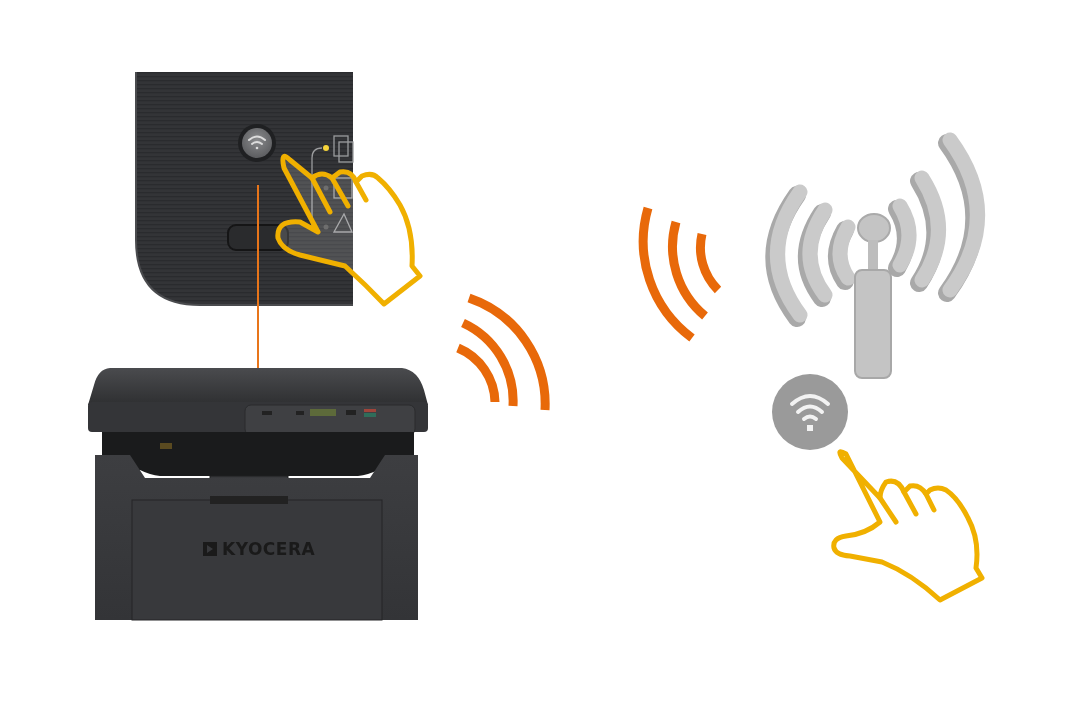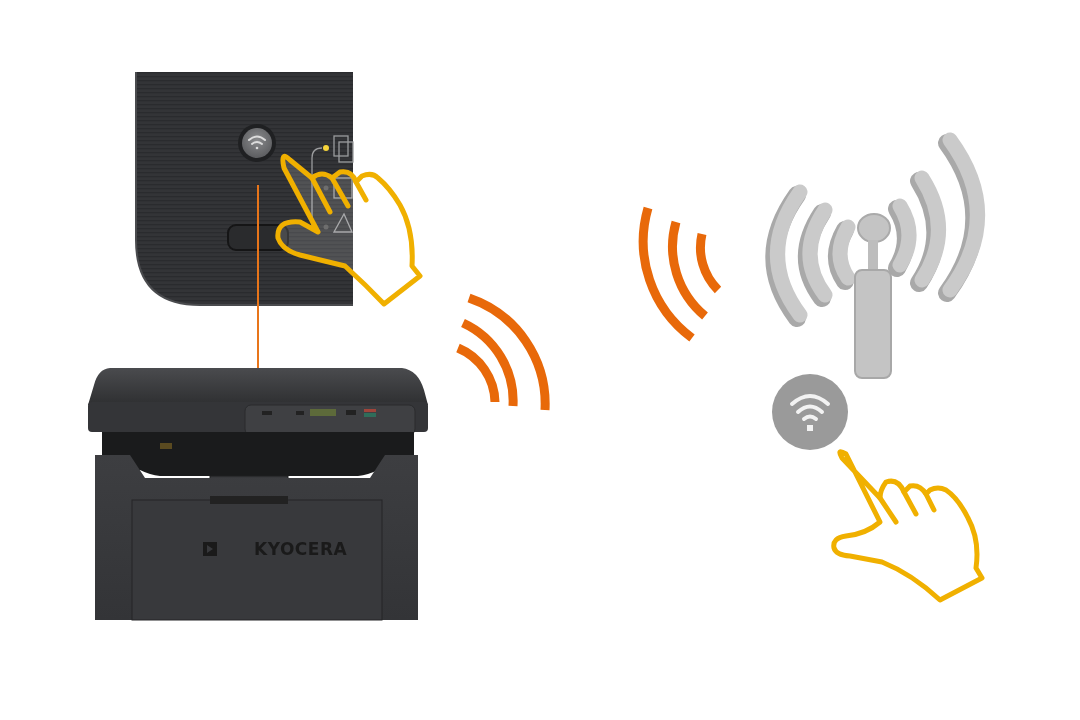--- a/index.html
+++ b/index.html
@@ -1,19 +1,19 @@
 <!DOCTYPE html>
 <html><head>
 <meta charset="utf-8">
 <style>
   html, body { margin: 0; padding: 0; background: #ffffff; }
   body { width: 1080px; height: 720px; position: relative; overflow: hidden; font-family: "DejaVu Sans", sans-serif; }
   .layer { position: absolute; left: 0; top: 0; }
   .brand { position: absolute; left: 202px; top: 538px; height: 22px; display: flex; align-items: center; gap: 4px; }
-  .brand-text { font-family: "DejaVu Sans", sans-serif; font-weight: bold; font-size: 17px; letter-spacing: 0.5px; color: #1a1a1a; margin-left: 32px; }
+  .brand-text { font-family: "DejaVu Sans", sans-serif; font-weight: bold; font-size: 17px; letter-spacing: 0.5px; color: #1a1a1a; }
   .brand-mark { width: 16px; height: 16px; }
 </style>
 </head>
 <body>
 
 <svg class="layer" width="1080" height="720" viewBox="0 0 1080 720">
   <defs>
     <pattern id="stripes" width="4" height="4" patternUnits="userSpaceOnUse">
       <rect width="4" height="4" fill="#333437"></rect>
       <rect y="0" width="4" height="1.4" fill="#2a2b2e"></rect>

